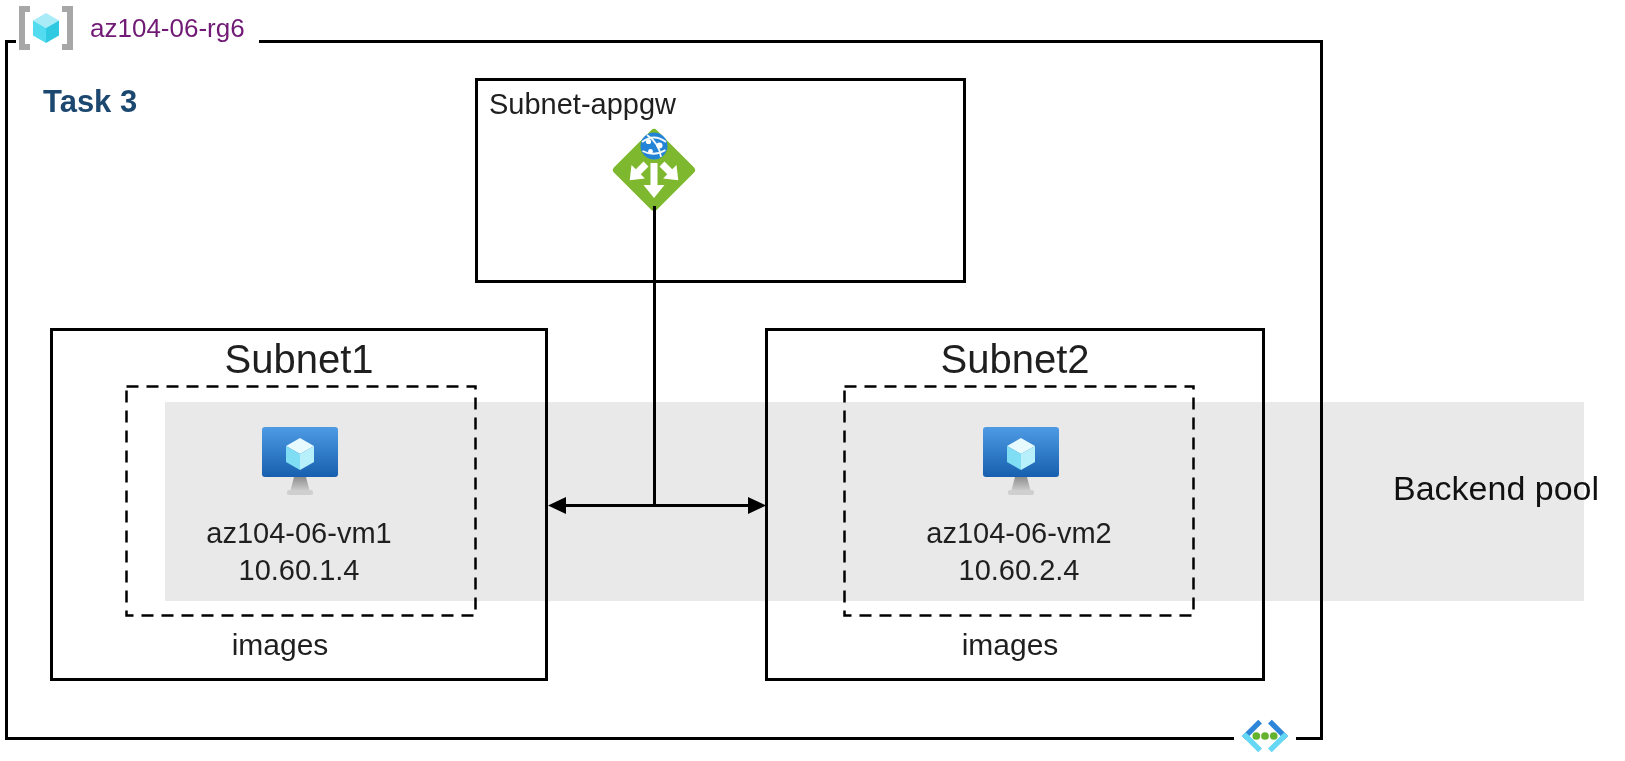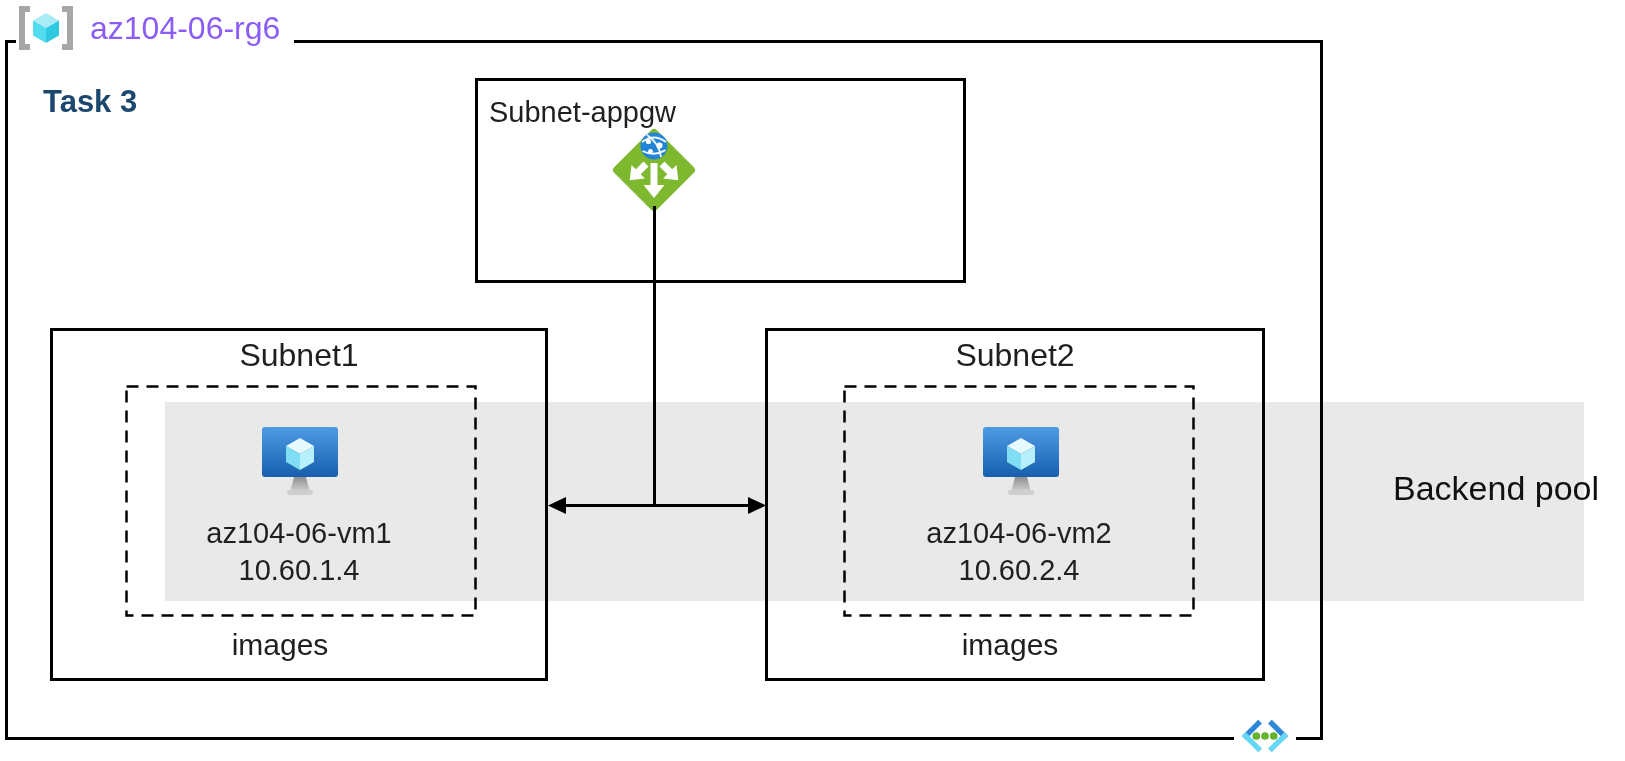--- a/index.html
+++ b/index.html
@@ -41,42 +41,42 @@
     position: absolute;
     left: 16px; top: 2px;
     height: 52px;
     padding-right: 14px;
     background: #fff;
     display: flex;
     align-items: center;
     gap: 14px;
   }
   .rg-chip svg { width: 60px; height: 48px; display: block; }
-  .rg-title { font-size: 32px; color: #8b5cf6; white-space: nowrap; }
+  .rg-title { font-size: 26px; color: #701a75; white-space: nowrap; }
 
   .task-heading {
     position: absolute;
     left: 43px; top: 84px;
     font-size: 31px;
     font-weight: 700;
     color: var(--task_heading, #1C4870);
     text-align: center;
   }
 
   
   .appgw-box {
     position: absolute;
     left: 475px; top: 78px;
     width: 491px; height: 205px;
     border: 3px solid #000;
     background: transparent;
   }
   .appgw-label {
     position: absolute;
-    left: 489px; top: 96px;
+    left: 489px; top: 88px;
     font-size: 29px;
     white-space: nowrap;
   }
   .appgw-icon {
     position: absolute;
     left: 611px; top: 127px;
     width: 86px; height: 86px;
   }
   .appgw-names {
     position: absolute;
@@ -103,21 +103,21 @@
   .subnet-box {
     position: absolute;
     border: 3px solid #000;
     background: transparent;
   }
   #subnet1-box { left: 50px;  top: 328px; width: 498px; height: 353px; }
   #subnet2-box { left: 765px; top: 328px; width: 500px; height: 353px; }
   .subnet-title {
     position: absolute;
     top: 337px;
-    font-size: 32px;
+    font-size: 40px;
     text-align: center;
   }
   #subnet1-title { left: 50px;  width: 498px; }
   #subnet2-title { left: 765px; width: 500px; }
 
   .dashed-zone { position: absolute; width: 352px; height: 232px; }
   #dashed1 { left: 125px; top: 385px; }
   #dashed2 { left: 843px; top: 385px; }
 
   .vm-icon { position: absolute; width: 78px; height: 72px; }

